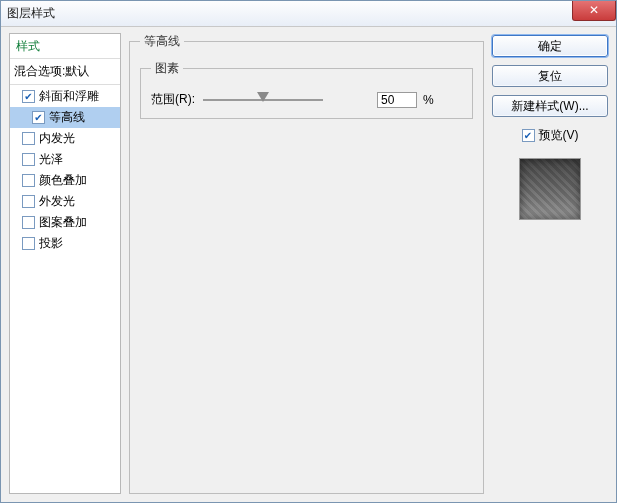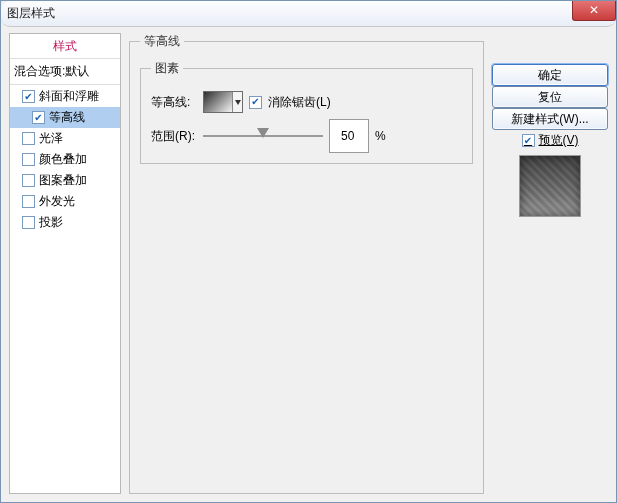--- a/index.html
+++ b/index.html
@@ -11,21 +11,20 @@
     position: relative;
     display: flex; flex-direction: column;
   }
   .titlebar {
     height: 26px;
     background: linear-gradient(#fdfdfe, #e8eef7);
     border-bottom: 1px solid #c8c8c8;
     display: flex; align-items: center;
     position: relative;
     padding-left: 6px;
-    border-radius: 9px;
   }
   .titlebar .title { color: #222; }
   .close-btn {
     position: absolute; right: 0; top: 0;
     width: 44px; height: 20px;
     background: linear-gradient(#e57373,#c93c3c);
     border: 1px solid #8b2b2b;
     border-top: none;
     border-bottom-left-radius: 3px; border-bottom-right-radius: 3px;
     color: #fff; text-align: center; line-height: 18px;
@@ -37,22 +36,21 @@
   .styles-panel {
     width: 112px;
     border: 1px solid #b8b8b8;
     background: #fff;
     display: flex; flex-direction: column;
     position: relative;
   }
   .styles-header {
     padding: 4px 6px 3px 6px;
     border-bottom: 1px solid #ddd;
-    color: #be185d;
-    text-align: center;
+    color: #15803d;
   }
   .styles-blend {
     padding: 4px 16px 3px 4px;
     white-space: nowrap;
   }
   .style-item {
     display: flex; align-items: center; gap: 4px;
     padding: 2px 4px 2px 12px;
     height: 21px;
     cursor: pointer;
@@ -117,43 +115,43 @@
   .slider-thumb {
     position: absolute; top: 0; left: 50%;
     transform: translateX(-50%);
     width: 0; height: 0;
     border-left: 6px solid transparent;
     border-right: 6px solid transparent;
     border-top: 10px solid #8a8a8a;
     cursor: pointer;
   }
   .num-input {
-    width: 40px; height: 34px;
+    width: 40px; height: 16px;
     border: 1px solid #9a9a9a;
     background: #fff;
-    padding: 0 11px;
+    padding: 0 3px;
+    margin-left: 48px;
   }
 
   .right-panel {
     width: 116px;
-    display: flex; flex-direction: column; align-items: stretch; 
+    display: flex; flex-direction: column; align-items: stretch; gap: 8px;
     padding-top: 2px;
-    margin-top: 29px;
   }
   .btn {
     height: 22px;
     border: 1px solid #6e88a8;
     border-radius: 3px;
     background: linear-gradient(#fefefe,#e7eef8);
     text-align: center; line-height: 20px;
     cursor: pointer;
     box-shadow: inset 0 0 0 1px rgba(255,255,255,0.6);
   }
   .btn.primary { border-color: #3f77c6; box-shadow: 0 0 0 1px #8fb8ee, inset 0 0 0 1px #fff; }
-  .preview-row { display: flex; align-items: center; justify-content: center; gap: 4px; margin-top: 2px; text-decoration: underline; }
+  .preview-row { display: flex; align-items: center; justify-content: center; gap: 4px; margin-top: 2px; }
   .preview-box {
     width: 62px; height: 62px;
     margin: 6px auto 0 auto;
     border: 1px solid #9a9a9a;
     background:
       repeating-linear-gradient(45deg, #6a6a6a 0 3px, #7d7d7d 3px 6px),
       linear-gradient(#4a4a4a,#9c9c9c);
     background-blend-mode: overlay;
     box-shadow: inset 0 0 10px rgba(0,0,0,.5);
   }
@@ -182,58 +180,51 @@
           <div class="style-item">
             <span class="chk checked"></span>
             <span>斜面和浮雕</span>
           </div>
           <div class="style-item sub sel">
             <span class="chk checked"></span>
             <span>等高线</span>
           </div>
           <div class="style-item">
             <span class="chk"></span>
+            <span>内发光</span>
+          </div>
+          <div class="style-item">
+            <span class="chk"></span>
             <span>光泽</span>
           </div>
           <div class="style-item">
             <span class="chk"></span>
             <span>颜色叠加</span>
           </div>
           <div class="style-item">
             <span class="chk"></span>
+            <span>外发光</span>
+          </div>
+          <div class="style-item">
+            <span class="chk"></span>
             <span>图案叠加</span>
-          </div>
-          <div class="style-item">
-            <span class="chk"></span>
-            <span>外发光</span>
           </div>
           <div class="style-item">
             <span class="chk"></span>
             <span>投影</span>
           </div>
         </div>
     </div>
 
     <div class="center-panel">
       <fieldset class="fs-outer">
         <legend>等高线</legend>
         <fieldset class="fs-inner">
           <legend>图素</legend>
 
-          <div class="row">
-            <span class="lbl">等高线:</span>
-            <span class="contour-swatch">
-              <span class="contour-curve"></span>
-              <span class="contour-dd">
-                <span class="tri-down"></span>
-              </span>
-            </span>
-            <span class="chk checked"></span>
-            <span>消除锯齿(L)</span>
-          </div>
 
           <div class="row">
             <span class="lbl">范围(R):</span>
             <span class="slider">
               <span class="slider-track"></span>
               <span class="slider-thumb"></span>
             </span>
             <input class="num-input" value="50" style="">
             <span>%</span>
           </div>

